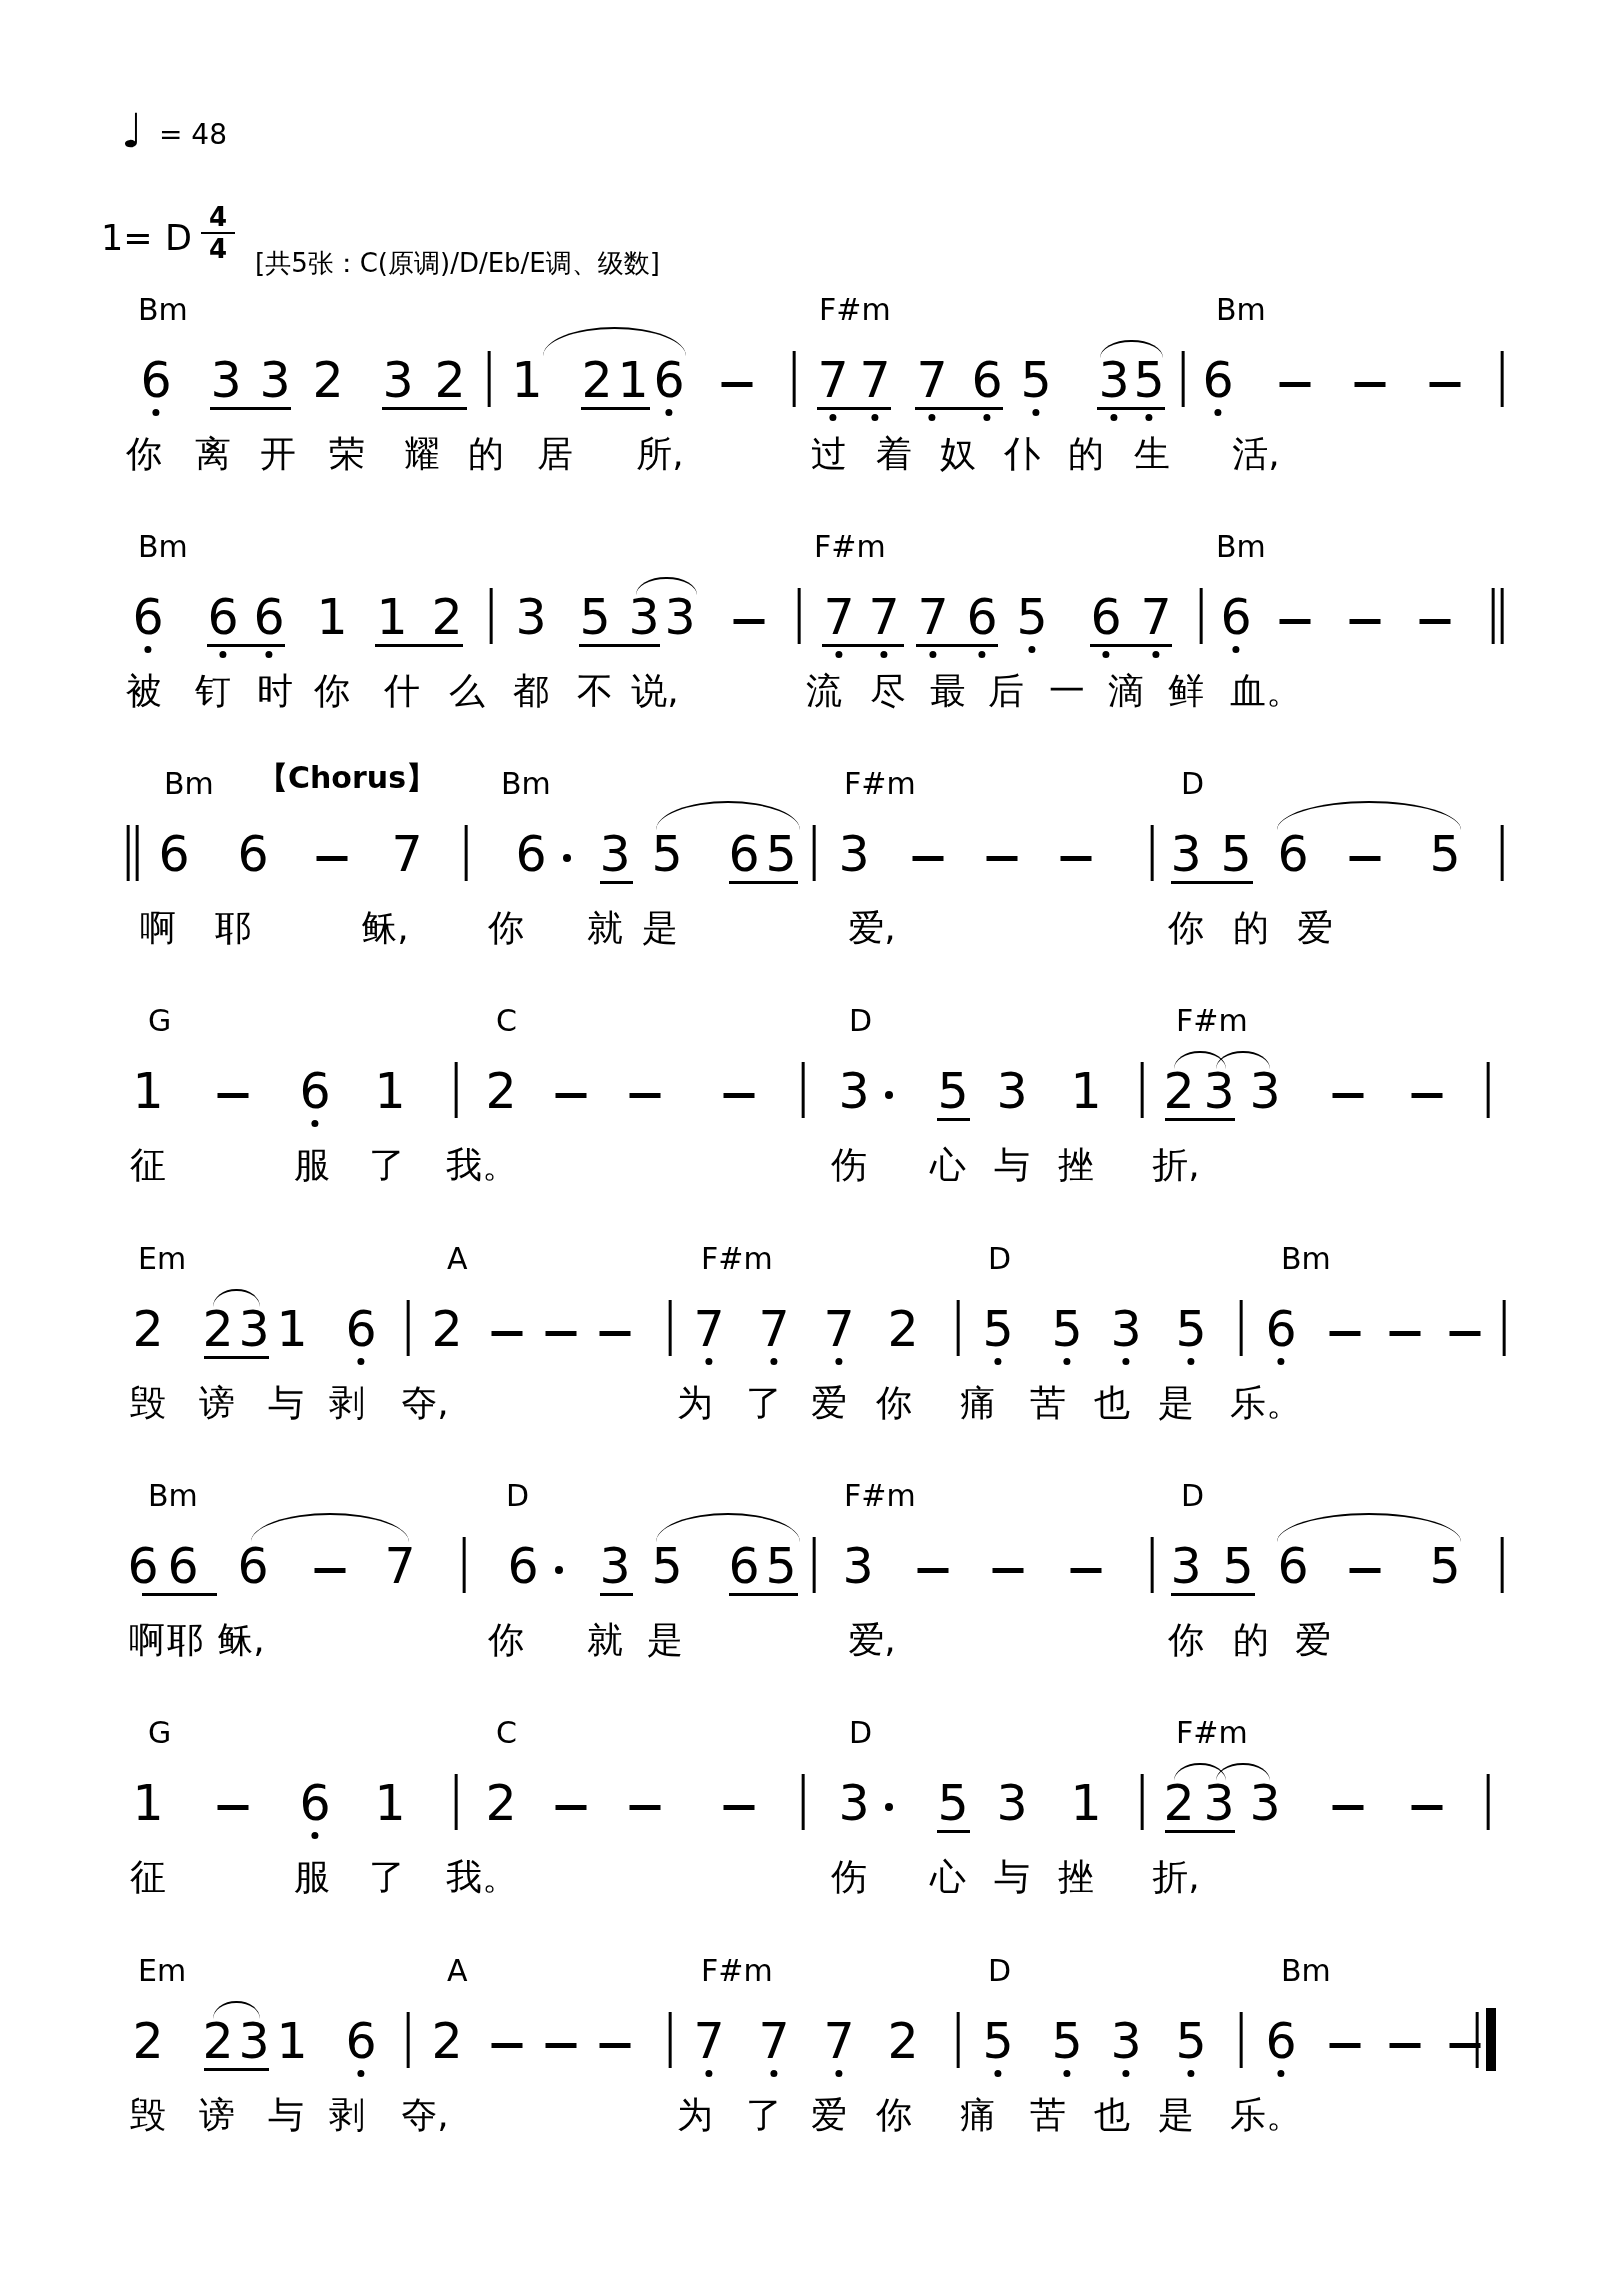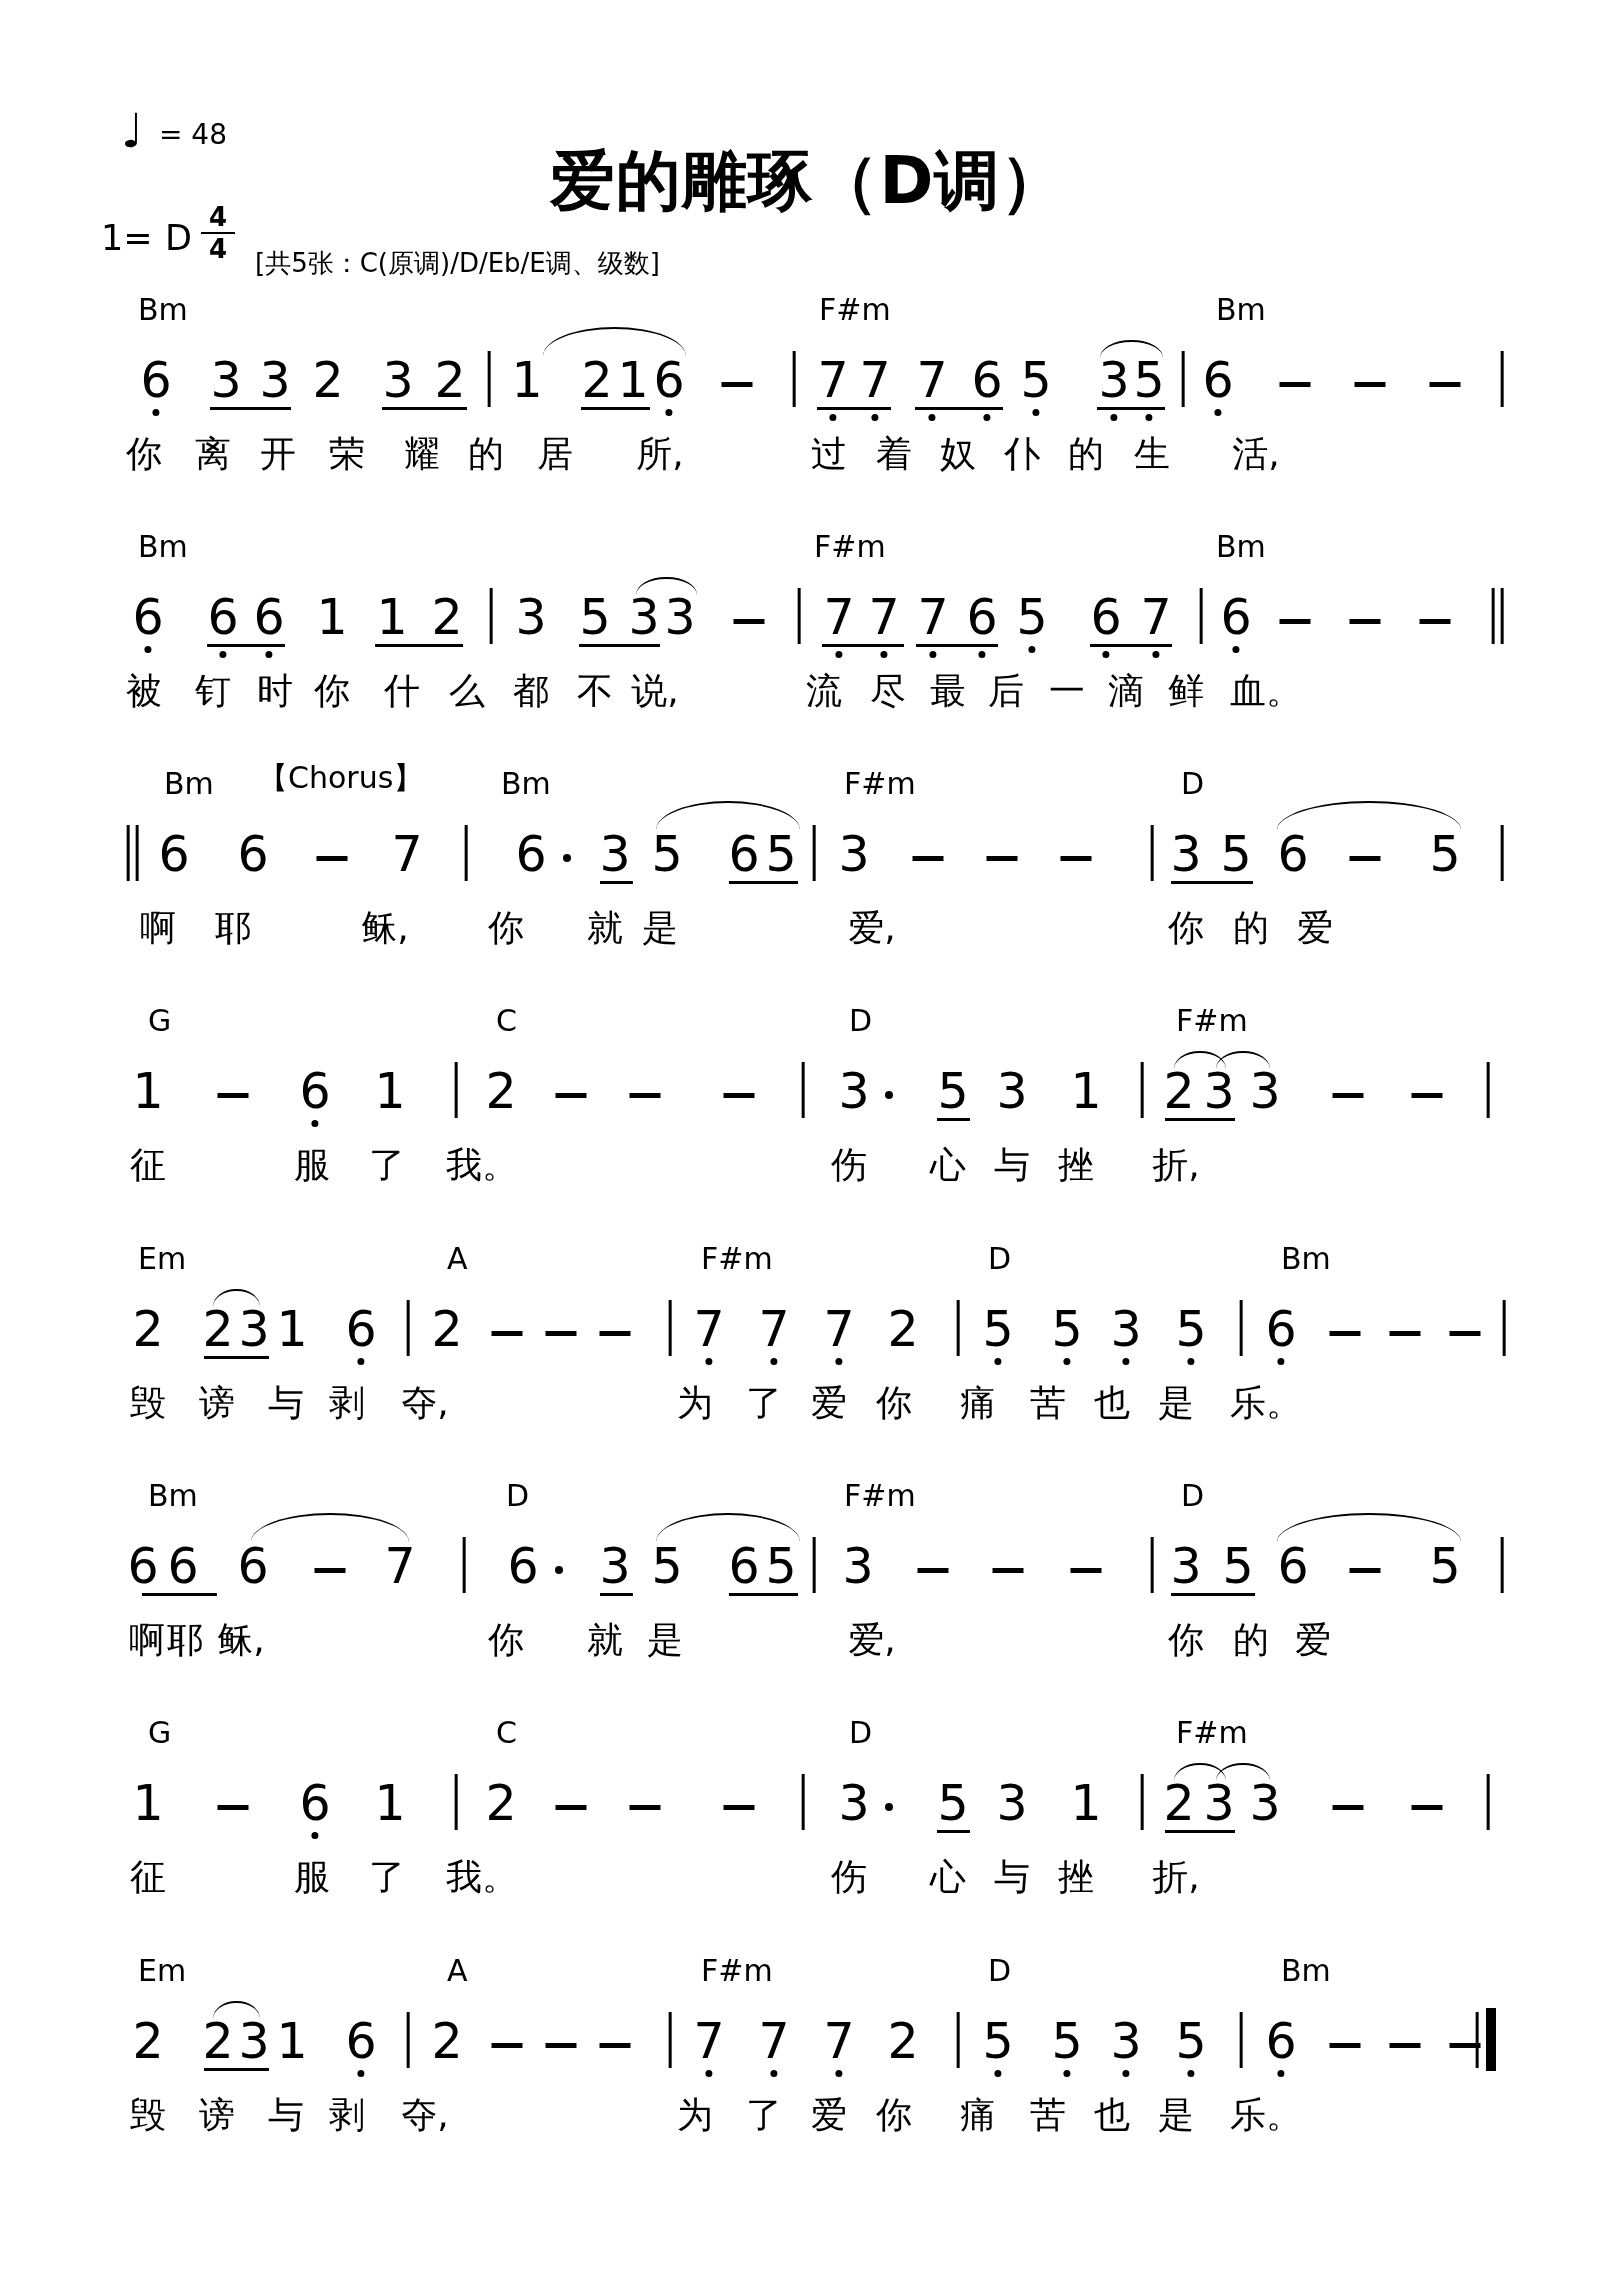--- a/index.html
+++ b/index.html
@@ -22,21 +22,21 @@
   .key-prefix{position:absolute;left:101px;top:221px;font-size:35px;line-height:1;}
   .key-value{position:absolute;left:165px;top:221px;font-size:35px;line-height:1;}
   .timesig{position:absolute;left:199px;top:204px;width:38px;text-align:center;}
   .timesig .num,.timesig .den{display:block;font-size:26px;font-weight:bold;line-height:1.0;}
   .timesig .frac-line{display:block;height:2.7px;background:#000;margin:1.8px 1.8px;}
   .edition-note{position:absolute;left:255px;top:250px;font-size:26px;line-height:1;white-space:nowrap;}
 
   
   .system{position:absolute;left:0;width:1616px;height:217px;}
   .chord{position:absolute;top:1.8px;font-size:30px;line-height:1;white-space:nowrap;}
-  .section-label{position:absolute;top:-3.6px;font-size:30px;font-weight:normal;line-height:1;white-space:nowrap;}
+  .section-label{position:absolute;top:-3.6px;font-size:30px;font-weight:bold;line-height:1;white-space:nowrap;}
   .note{
     position:absolute;top:63px;font-size:49px;line-height:1;
     transform:translateX(-50%);
   }
   .adot{position:absolute;top:87px;width:8.1px;height:8.1px;border-radius:50%;background:#000;}
   .odot{position:absolute;width:7.2px;height:7.2px;border-radius:50%;background:#000;transform:translateX(-50%);}
   .dash{position:absolute;top:89px;width:31px;height:5.4px;background:#000;transform:translateX(-50%);}
   .beam{position:absolute;top:114px;height:2.7px;background:#000;}
   .bar{position:absolute;top:58px;width:2.7px;height:56px;background:#000;transform:translateX(-50%);}
   .bar-thick{position:absolute;top:54px;width:10px;height:63px;background:#000;}
@@ -51,21 +51,20 @@
     position:absolute;top:141px;font-size:36px;line-height:1.1;
     transform:translateX(-50%);white-space:nowrap;
   }
 </style>
 </head>
 <body>
 
 <div class="page">
   <span class="tempo-glyph">♩</span>
   <span class="tempo-text">= 48</span>
-  <div class="title">爱的雕琢（D调）</div>
   <span class="key-prefix">1=</span>
   <span class="key-value">D</span>
   <span class="timesig">
     <span class="num">4</span>
     <span class="frac-line"></span>
     <span class="den">4</span>
   </span>
   <span class="edition-note">[共5张：C(原调)/D/Eb/E调、级数]</span>
 
   <div id="score">

